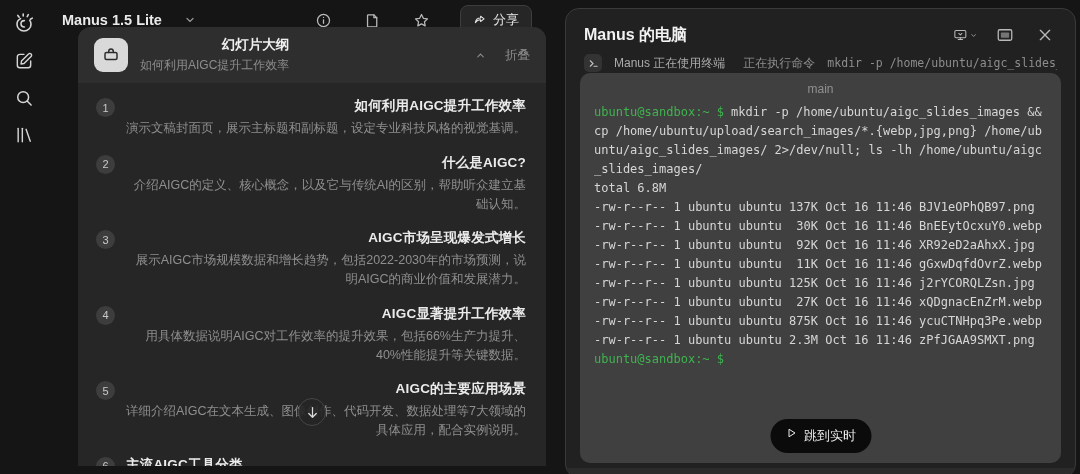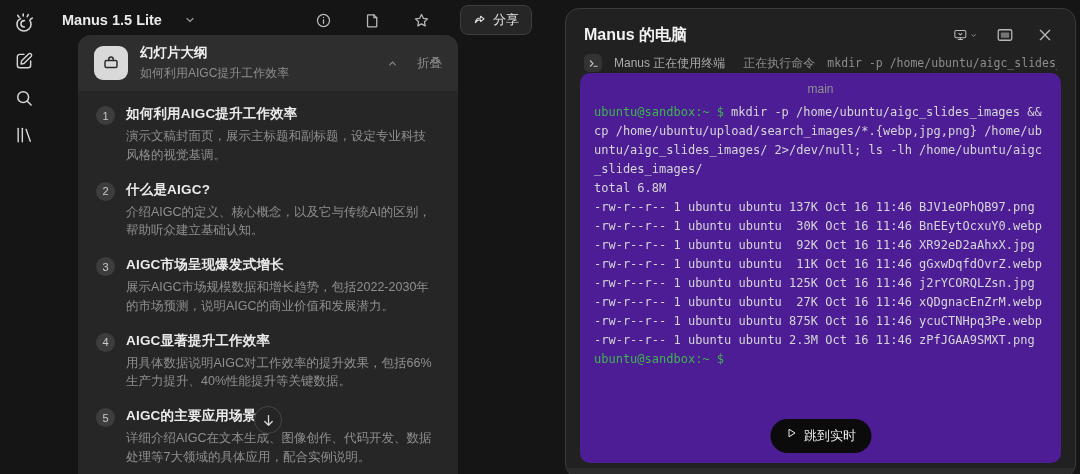--- a/index.html
+++ b/index.html
@@ -16,21 +16,21 @@
   
   .main-header { position:absolute; left:48px; top:0; width:510px; height:40px; display:flex; align-items:center; padding:0 26px 0 14px; }
   .session-title { display:flex; align-items:center; gap:22px; color:#eaeaea; font-size:14.5px; font-weight:700; cursor:pointer; }
   .session-title svg { width:12px; height:12px; color:#9a9a9a; }
   .header-actions { margin-left:auto; display:flex; align-items:center; gap:21px; }
   .icon-btn { width:28px; height:28px; border:none; background:transparent; color:#b9b9b9; display:flex; align-items:center; justify-content:center; border-radius:7px; cursor:pointer; }
   .icon-btn svg { width:17px; height:17px; }
   .share-btn { display:flex; align-items:center; gap:6px; background:#262626; border:1px solid #3d3d3d; border-radius:8px; color:#e3e3e3; font-size:13px; padding:5px 12px; cursor:pointer; margin-left:4px; }
   .share-btn svg { width:14px; height:14px; }
 
-  .card { position:absolute; left:78px; top:35px; width:380px; height:439px; background:#262626; border-radius:13px 13px 0 0; overflow:hidden; }
+  .card { position:absolute; left:78px; top:27px; width:468px; height:439px; background:#262626; border-radius:13px 13px 0 0; overflow:hidden;text-align:right; }
   .card-header { height:56px; background:#2e2e2e; display:flex; align-items:center; gap:12px; padding:0 16px; cursor:pointer; }
   .card-icon { width:34px; height:34px; flex:none; border-radius:9px; background:#d9d9d9; display:flex; align-items:center; justify-content:center; }
   .card-icon svg { width:18px; height:18px; }
   .card-title { font-size:13.5px; font-weight:700; color:#f0f0f0; margin-bottom:3px; }
   .card-subtitle { font-size:12px; color:#8d8d8d; }
   .collapse { margin-left:auto; display:flex; align-items:center; gap:19px; color:#8c8c8c; font-size:12.5px; cursor:pointer; }
   .collapse svg { width:11px; height:11px; }
   .card-body { padding:14px 20px 0 18px; }
   .item { display:flex; gap:11px; margin-bottom:16px; }
   .badge { width:19px; height:19px; flex:none; margin-top:1px; border-radius:50%; background:#3d3d3d; color:#c9c9c9; font-size:11px; display:flex; align-items:center; justify-content:center; }
@@ -46,21 +46,21 @@
   .comp-actions { margin-left:auto; display:flex; align-items:center; gap:16px; color:#b5b5b5; }
   .comp-actions .icon-btn { width:24px; height:24px; }
   .monitor-dd { display:flex; align-items:center; gap:2px; }
   .status-row { display:flex; align-items:center; gap:12px; padding:3px 18px 8px 18px; font-size:12px; color:#8d8d8d; white-space:nowrap; overflow:hidden; }
   .chip-icon { width:18px; height:18px; flex:none; border-radius:5px; background:#333; display:flex; align-items:center; justify-content:center; color:#c2c2c2; }
   .chip-icon svg { width:11px; height:11px; }
   .status-primary { color:#ababab; flex:none; }
   .status-secondary { flex:none; margin-left:6px;text-align:right; }
   .status-cmd { font-family:"DejaVu Sans Mono", monospace; font-size:11.5px; overflow:hidden; }
 
-  .terminal { position:absolute; left:14px; right:14px; top:64px; bottom:14px; background:#4c1d95; border-radius:10px; padding:9px 14px; }
+  .terminal { position:absolute; left:14px; right:14px; top:64px; bottom:14px; background:#404040; border-radius:10px; padding:9px 14px; }
   .term-tab { text-align:center; color:#909090; font-size:12px; margin-bottom:7px; }
   .term-body { font-family:"DejaVu Sans Mono", monospace; font-size:12px; line-height:19px; color:#d6d6d6; }
   .tline { white-space:pre-wrap; word-break:break-all; }
   .green { color:#3fb34f; }
   .cmdtext { margin-left:7px; }
   .jump-live { position:absolute; left:50%; bottom:10px; transform:translateX(-50%); display:flex; gap:7px; background:#0b0b0b; border:none; border-radius:999px; padding:8px 15px; color:#ececec; font-size:13px; cursor:pointer; }
   .jump-live svg { width:12px; height:12px; }
   .comp-footer { position:absolute; left:0; right:0; bottom:0; height:9px; background:#2b2b2b; }
 </style>
 </head>

